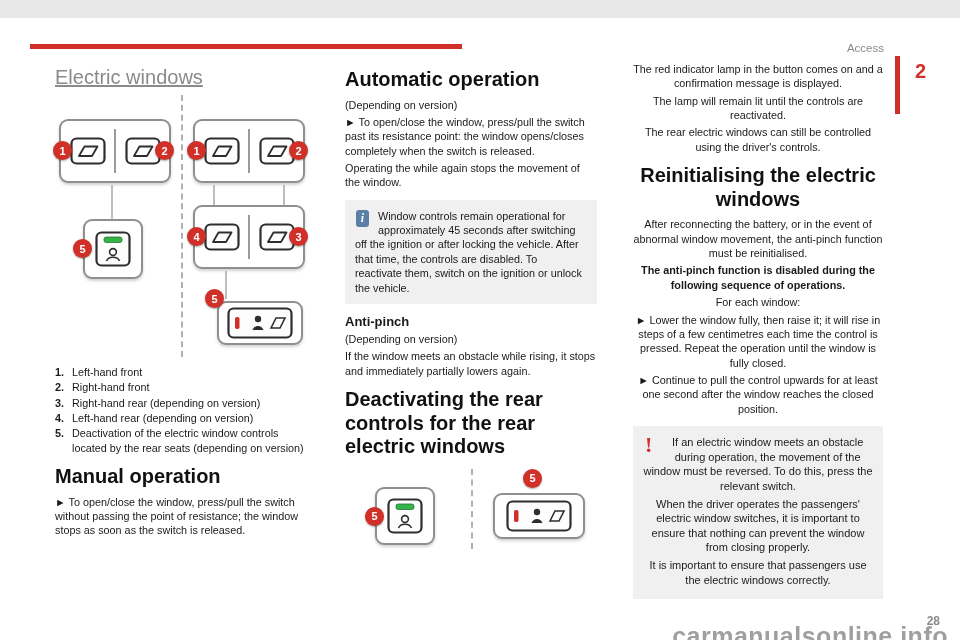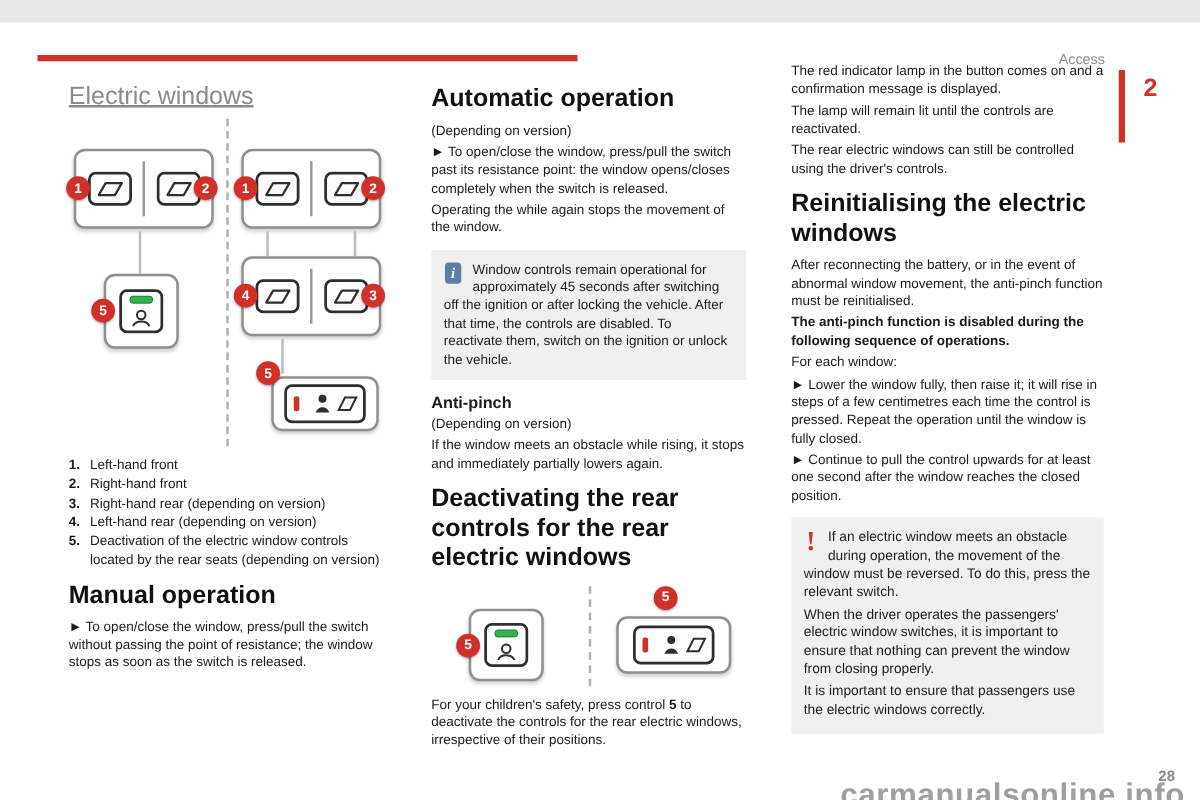--- a/index.html
+++ b/index.html
@@ -10,21 +10,21 @@
     margin:18px auto;
   }
   .topbar { position:absolute; left:30px; top:26px; width:432px; height:5px; background:#d03028; }
   .chapter-label { position:absolute; top:24px; right:76px; font-size:11.5px; color:#8a8a8a; }
   .chapter-bar { position:absolute; right:60px; top:38px; width:5px; height:58px; background:#d03028; }
   .chapter-num { position:absolute; right:34px; top:42px; font-size:20px; font-weight:bold; color:#d03028; }
 
   .col { position:absolute; top:48px; width:252px; }
   .col1 { left:55px; }
   .col2 { left:345px; }
-  .col3 { left:633px; top:32px; width:250px; }
+  .col3 { left:633px; top:44px; width:250px;text-align:center; }
 
   .title { font-size:20px; font-weight:normal; color:#8a8a8a; margin-bottom:6px;text-decoration:underline; }
   .h2 { font-size:20px; font-weight:bold; color:#111; line-height:1.18; margin:2px 0 6px; }
   .h3 { font-size:13px; font-weight:bold; margin:10px 0 3px; }
   p, .p { font-size:10.8px; line-height:1.33; margin-bottom:3px; }
   .mt6 { margin-top:6px; } .mt10 { margin-top:10px; }
   .bold { font-weight:bold; }
 
   
   .legend { margin:6px 0 10px; }
@@ -227,21 +227,20 @@
               <rect x="1.5" y="1.5" width="63" height="29" rx="5" fill="#fdfdfd" stroke="#2e2e2e" stroke-width="2.2"></rect>
               <rect x="8" y="10" width="4.5" height="12" rx="1.8" fill="#d03028"></rect>
               <circle cx="31" cy="12" r="3.2" fill="#2e2e2e"></circle>
               <path d="M25.5 23 C27.5 17.5 34.5 17.5 36.5 23 Z" fill="#2e2e2e"></path>
               <path d="M44 21 L49 11 L58 11 L53 21 Z" fill="none" stroke="#2e2e2e" stroke-width="1.6"></path>
             </svg>
         </span>
       </div>
     </div>
 
-    <p class="mt6"><span>For your children's safety, press control </span><span class="bold">5</span><span> to deactivate the controls for the rear electric windows, irrespective of their positions.</span></p>
   </div>
 
   <div class="col col3">
     <p>The red indicator lamp in the button comes on and a confirmation message is displayed.</p>
     <p>The lamp will remain lit until the controls are reactivated.</p>
     <p>The rear electric windows can still be controlled using the driver's controls.</p>
 
     <div class="h2 mt10">Reinitialising the electric windows</div>
     <p>After reconnecting the battery, or in the event of abnormal window movement, the anti-pinch function must be reinitialised.</p>
     <p class="bold">The anti-pinch function is disabled during the following sequence of operations.</p>

